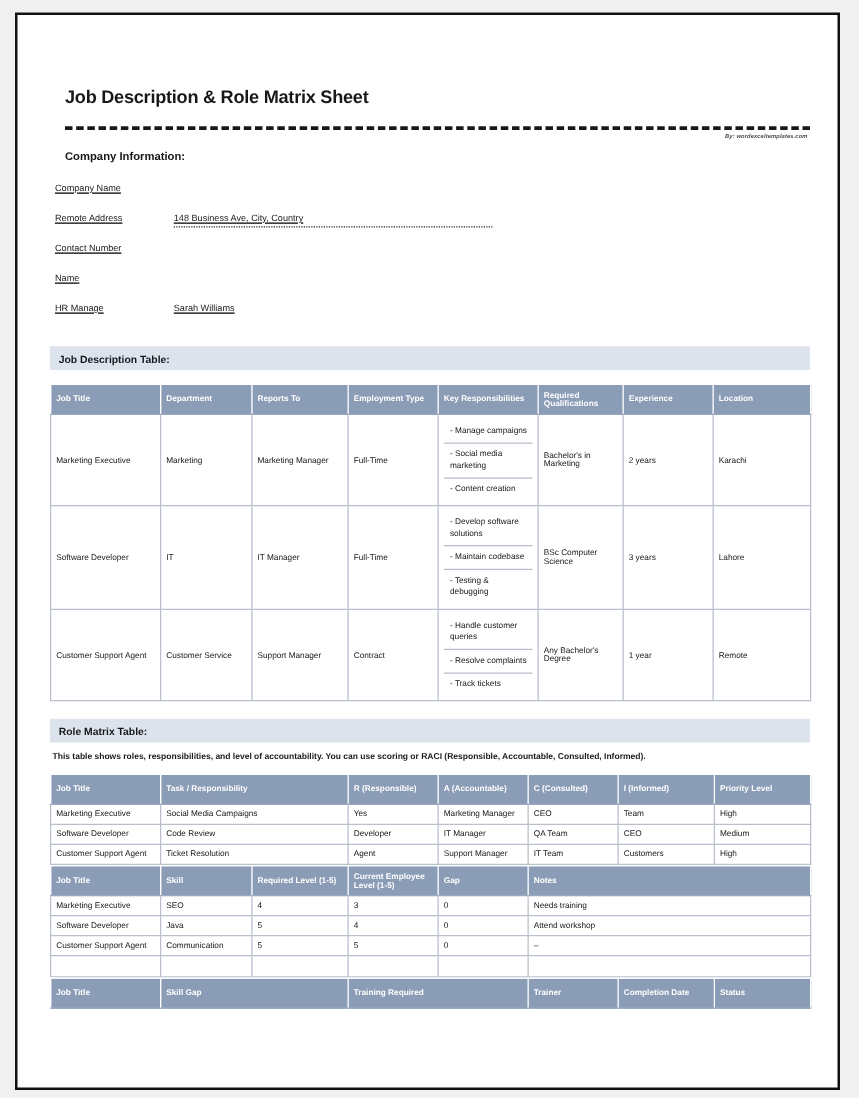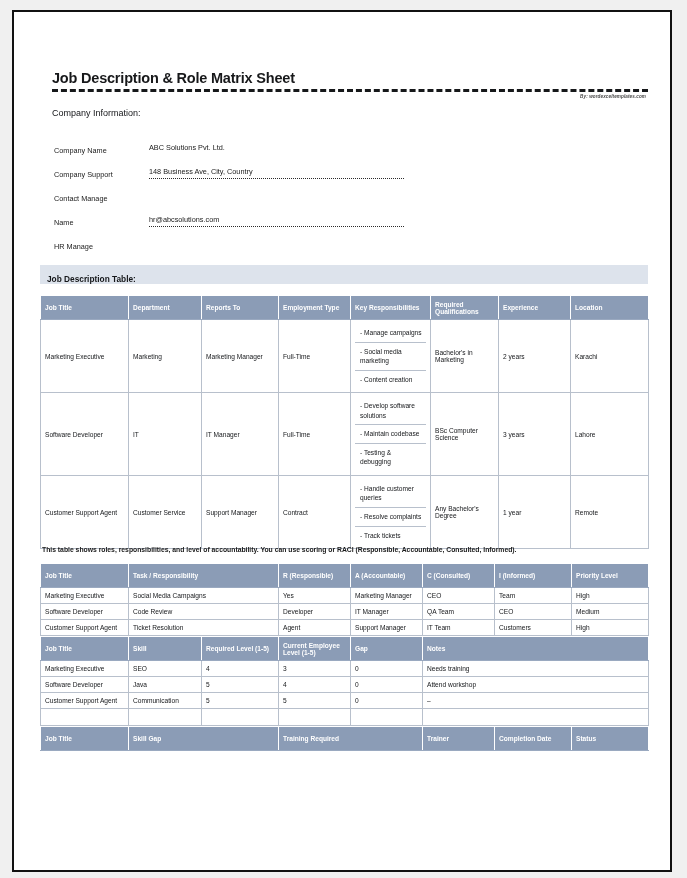--- a/index.html
+++ b/index.html
@@ -22,64 +22,65 @@
     left: 26px; top: 58px;
     width: 608px;
   }
 
   
   .doc-title {
     font-size: 14.5px;
     font-weight: bold;
     color: #17181a;
     letter-spacing: -0.2px;
-    margin: 0 0 3px 12px;
+    margin: 0 0 15px 12px;
   }
   .title-rule {
     height: 0; margin: 0 0 0 12px; width: 596px;
     border-top: 3px dashed #16181a;
   }
   .watermark {
     text-align: right;
     font-size: 4.6px;
     font-style: italic;
     font-weight: bold;
     color: #4a4a4a;
     letter-spacing: 0.1px;
     margin: 2px 2px 0 0;
     height: 8px;
   }
 
   
   .company-head {
-    font-size: 9px; font-weight: normal; color: #141518;
+    font-size: 9px; font-weight: bold; color: #141518;
     margin: 6px 0 13px 12px;
   }
   .ci-row {
     display: flex;
-    margin: 0 0 0 14px;
+    margin: 0 0 0 4px;
     height: 24px;
-    align-items: flex-end;
+    align-items: flex-start;
+    text-decoration: underline;
   }
   .ci-label {
     width: 95px; flex: none;
     font-size: 7.3px; color: #1a1a1a; padding-top: 3px;
   }
   .ci-valwrap { width: 255px; flex: none; }
   .ci-value {
     font-size: 7.3px; color: #1a1a1a; padding: 3px 0 2px 0;
   }
   .ci-dot { border-bottom: 1px dotted #2b2b2b; height: 0; }
   .ci-nodot { height: 1px; }
 
   
   .band {
     background: #dde3ec;
     height: 19px;
-    display: flex; align-items: flex-end;
+    display: flex; align-items: center;
     padding-left: 7px;
     margin-top: 14px;
     margin-bottom: 11px;
   }
   .band-text { font-size: 8.3px; font-weight: bold; color: #15171a; }
 
   .note-line {
     font-size: 6.8px; color: #1a1a1a; font-weight: bold;
     margin: -3px 0 10px 2px;
   }
@@ -128,44 +129,40 @@
   <div id="inner">
 
     <div class="doc-title">Job Description &amp; Role Matrix Sheet</div>
     <div class="title-rule"></div>
     <div class="watermark">By: wordexceltemplates.com</div>
 
     <div class="company-head">Company Information:</div>
     <div>
       <div class="ci-row">
         <div class="ci-label">Company Name</div>
-        <div class="ci-valwrap">
-          <div class="ci-value">ABC Solutions Pvt. Ltd.</div>
-          <div class="ci-nodot"></div>
-        </div>
-      </div>
-      <div class="ci-row">
-        <div class="ci-label">Company Support</div>
+      </div>
+      <div class="ci-row">
+        <div class="ci-label">Remote Address</div>
         <div class="ci-valwrap">
           <div class="ci-value">148 Business Ave, City, Country</div>
           <div class="ci-dot"></div>
         </div>
       </div>
       <div class="ci-row">
-        <div class="ci-label">Contact Manage</div>
+        <div class="ci-label">Contact Number</div>
       </div>
       <div class="ci-row">
         <div class="ci-label">Name</div>
+      </div>
+      <div class="ci-row">
+        <div class="ci-label">HR Manage</div>
         <div class="ci-valwrap">
-          <div class="ci-value">hr@abcsolutions.com</div>
-          <div class="ci-dot"></div>
+          <div class="ci-value">Sarah Williams</div>
+          <div class="ci-nodot"></div>
         </div>
-      </div>
-      <div class="ci-row">
-        <div class="ci-label">HR Manage</div>
       </div>
     </div>
 
     <div class="band">
       <span class="band-text">Job Description Table:</span>
     </div>
     <table class="grid">
       <colgroup>
         <col style="width:88px">
           <col style="width:73px">
@@ -227,20 +224,23 @@
             <div class="kr-item">- Resolve complaints</div>
             <div class="kr-item">- Track tickets</div>
           </td>
           <td>Any Bachelor's Degree</td>
           <td>1 year</td>
           <td>Remote</td>
         </tr>
       </tbody>
     </table>
 
+    <div class="band">
+      <span class="band-text">Role Matrix Table:</span>
+    </div>
     <div class="note-line">This table shows roles, responsibilities, and level of accountability. You can use scoring or RACI (Responsible, Accountable, Consulted, Informed).</div>
     <table class="grid">
       <colgroup>
         <col style="width:88px">
           <col style="width:150px">
           <col style="width:72px">
           <col style="width:72px">
         <col style="width:72px">
           <col style="width:77px">
           <col style="width:77px">

